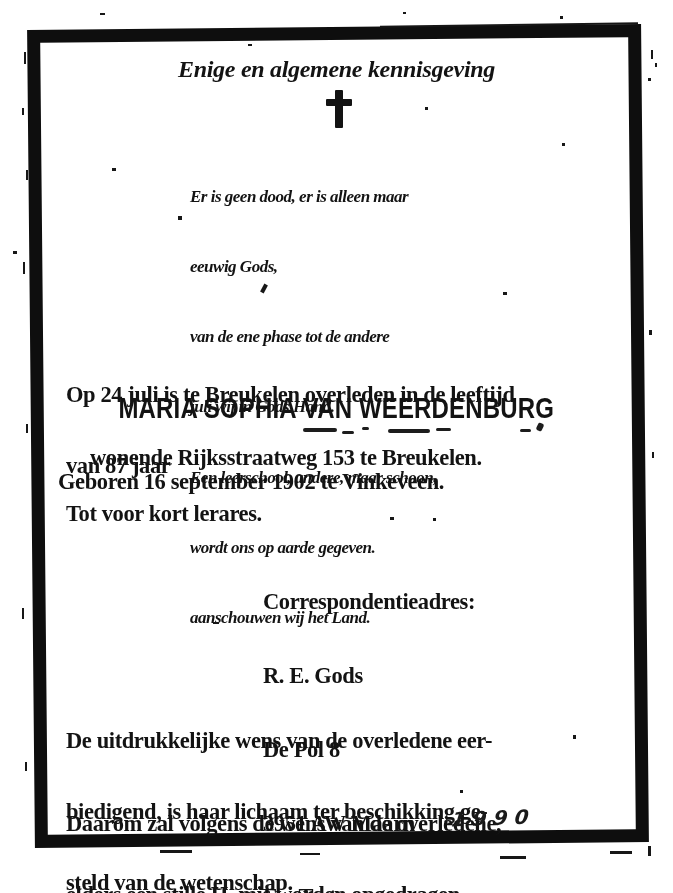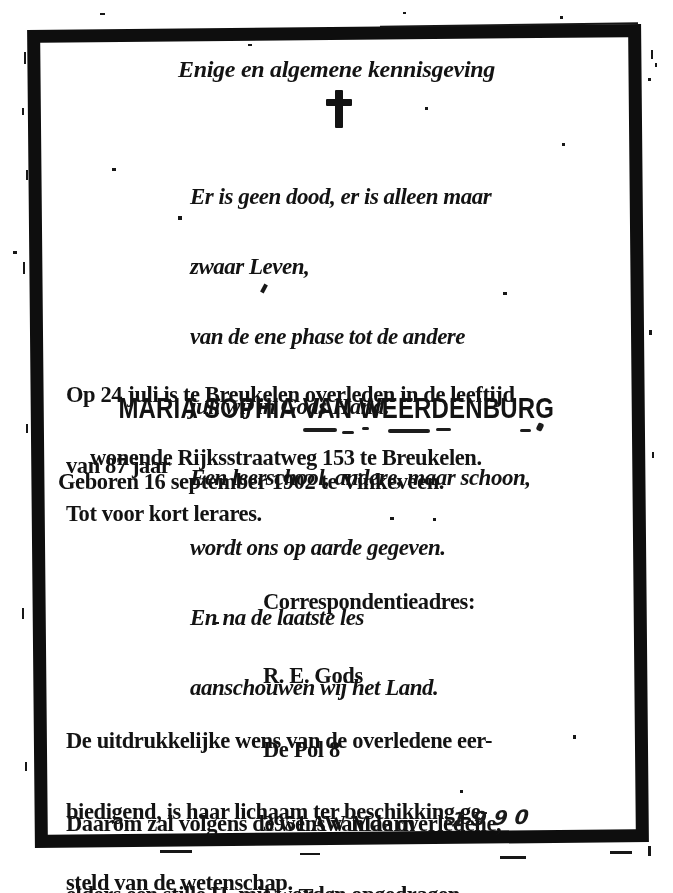--- a/index.html
+++ b/index.html
@@ -33,21 +33,21 @@
   .txt{position:absolute;white-space:pre;}
   .header{
     left:0;top:56px;width:673px;text-align:center;
     font-size:24px;font-weight:700;font-style:italic;letter-spacing:-0.3px;
   }
   .cross{position:absolute;left:326px;top:90px;width:26px;height:40px;}
   .cross .v{position:absolute;left:9px;top:0;width:8px;height:38px;background:var(--ink);border-radius:1px;}
   .cross .h{position:absolute;left:0;top:9px;width:26px;height:7px;background:var(--ink);border-radius:1px;}
   .poem{
     left:190px;top:138px;
-    font-size:23px;font-weight:700;font-style:italic;
+    font-size:17px;font-weight:700;font-style:italic;
     line-height:23.4px;letter-spacing:-0.5px;
   }
   .body-block{
     font-size:22.5px;font-weight:700;line-height:23.6px;letter-spacing:-0.4px;
   }
   .announce{left:66px;top:336px;}
   .name-wrap{
     position:absolute;left:0;top:391px;width:673px;text-align:center;
   }
   .name{
@@ -85,26 +85,25 @@
 
   <div class="txt header">Enige en algemene kennisgeving</div>
 
   <div class="cross">
     <div class="v"></div>
     <div class="h"></div>
   </div>
 
   <div class="txt poem">
     <div>Er is geen dood, er is alleen maar</div>
-    <div>zwaar Leven,</div>
+    <div>eeuwig Gods,</div>
     <div>van de ene phase tot de andere</div>
     <div>juli wij in Gods Hand.</div>
     <div>Een leerschool, andere, maar schoon,</div>
     <div>wordt ons op aarde gegeven.</div>
-    <div>En na de laatste les</div>
     <div>aanschouwen wij het Land.</div>
   </div>
 
   <div class="txt body-block announce">
     <div>Op 24 juli is te Breukelen overleden in de leeftijd</div>
     <div>van 87 jaar</div>
   </div>
 
   <div class="name-wrap">
     <span class="name">MARIA SOPHIA VAN WEERDENBURG</span>

